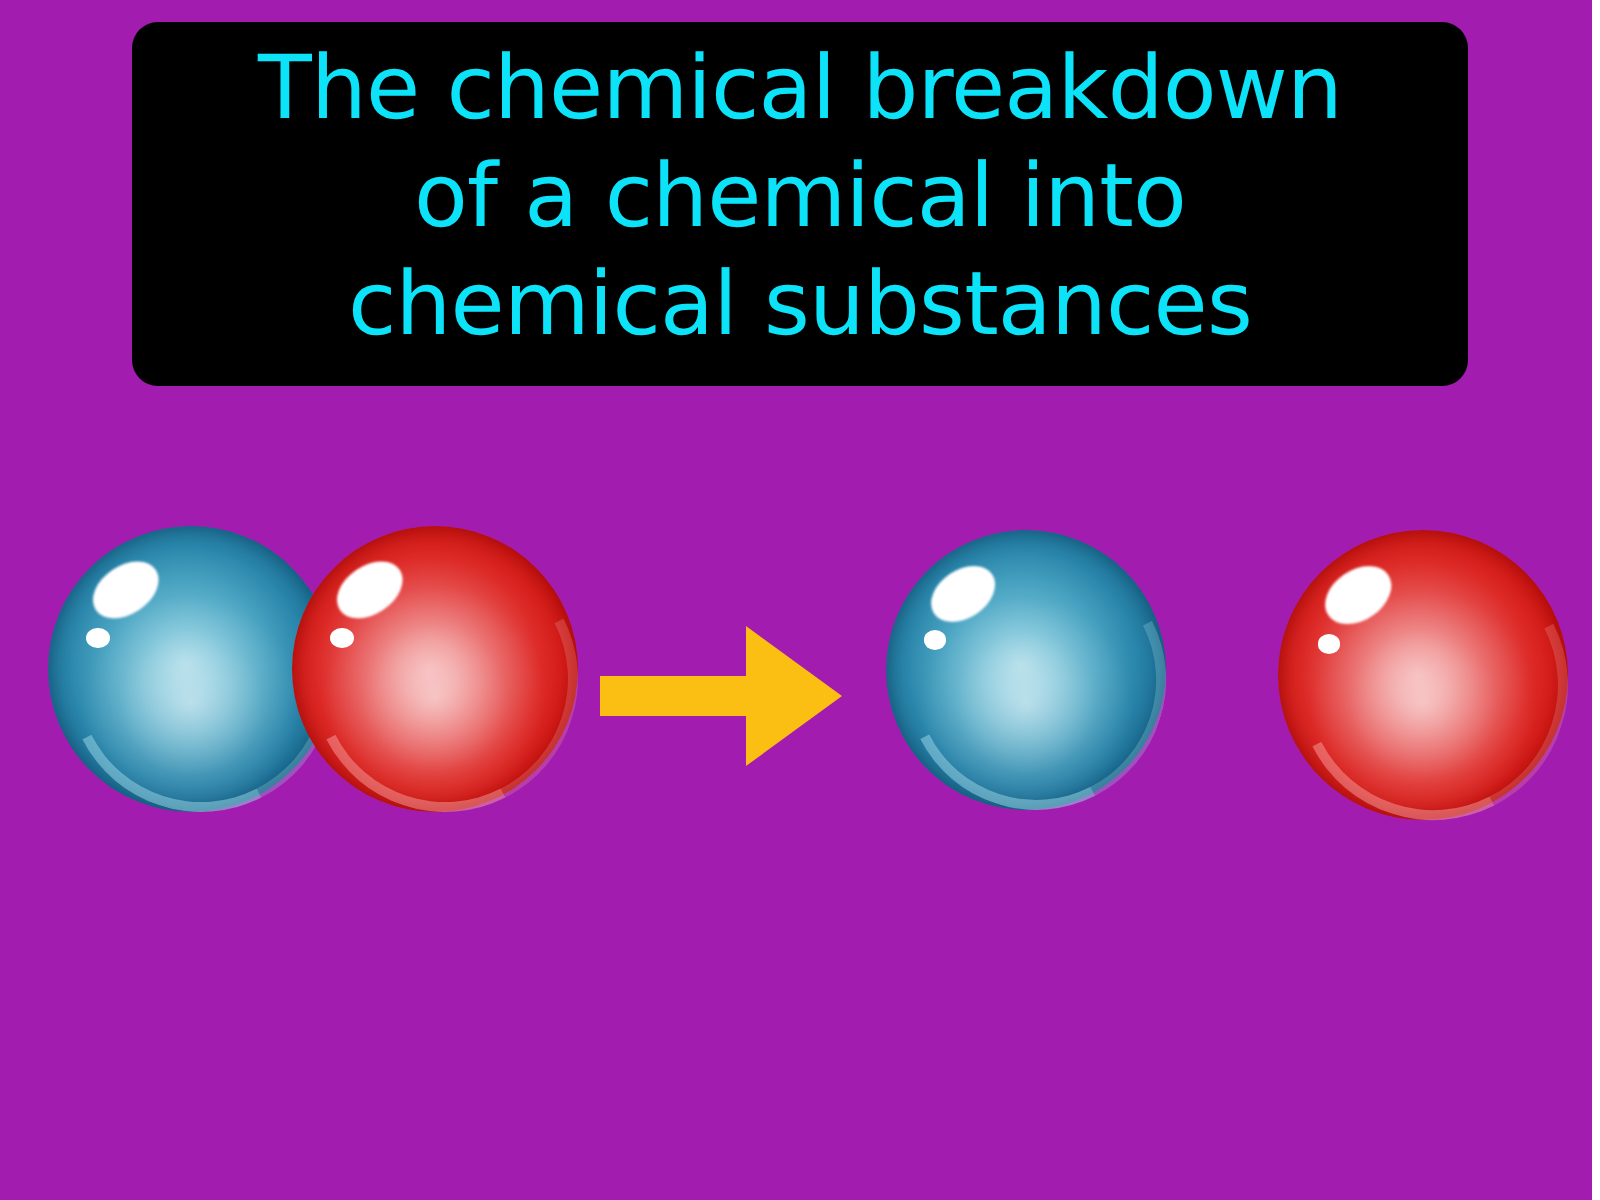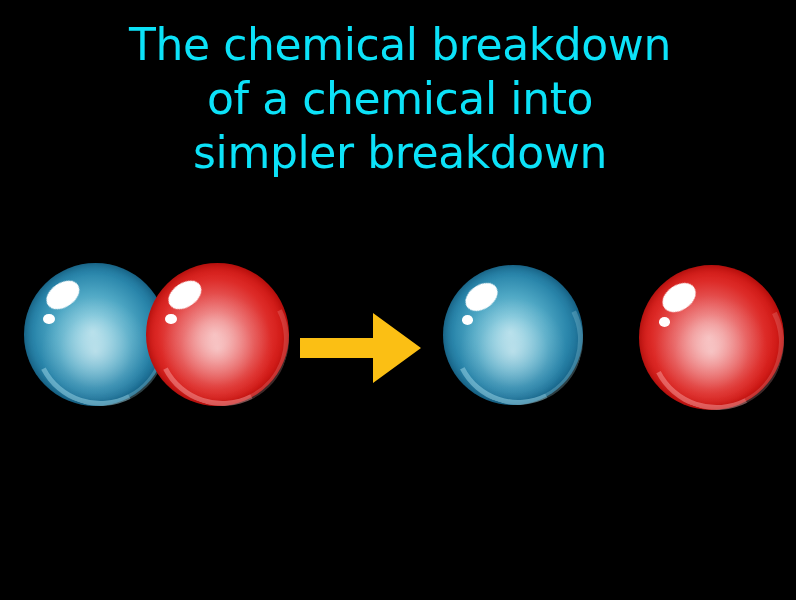--- a/index.html
+++ b/index.html
@@ -11,21 +11,21 @@
     height: 600px;
     background: #ffffff;
     font-family: "Liberation Sans", sans-serif;
     overflow: hidden;
   }
 
   #canvas {
     position: relative;
     width: 796px;
     height: 600px;
-    background: #000000;
+    background: #a21caf;
   }
 
   
   #definition-banner {
     position: absolute;
     left: 66px;
     top: 11px;
     width: 668px;
     height: 182px;
     background: #000000;
@@ -163,21 +163,21 @@
   .z-over  { z-index: 2; }
 </style>
 </head>
 <body>
 
 <div id="canvas">
 
   <div id="definition-banner">
     <div class="definition-line">The chemical breakdown</div>
     <div class="definition-line">of a chemical into</div>
-    <div class="definition-line">simpler breakdown</div>
+    <div class="definition-line">chemical substances</div>
   </div>
 
   <div id="reaction-diagram">
 
     <div class="molecule-group" style="left:0px; top:0px; width:300px; height:600px;">
 
       <div class="atom-sphere atom-blue z-under" style="left:24px; top:263px; width:143px; height:143px;">
         <div class="rim-arc"></div>
         <div class="specular-large"></div>
         <div class="specular-small"></div>

